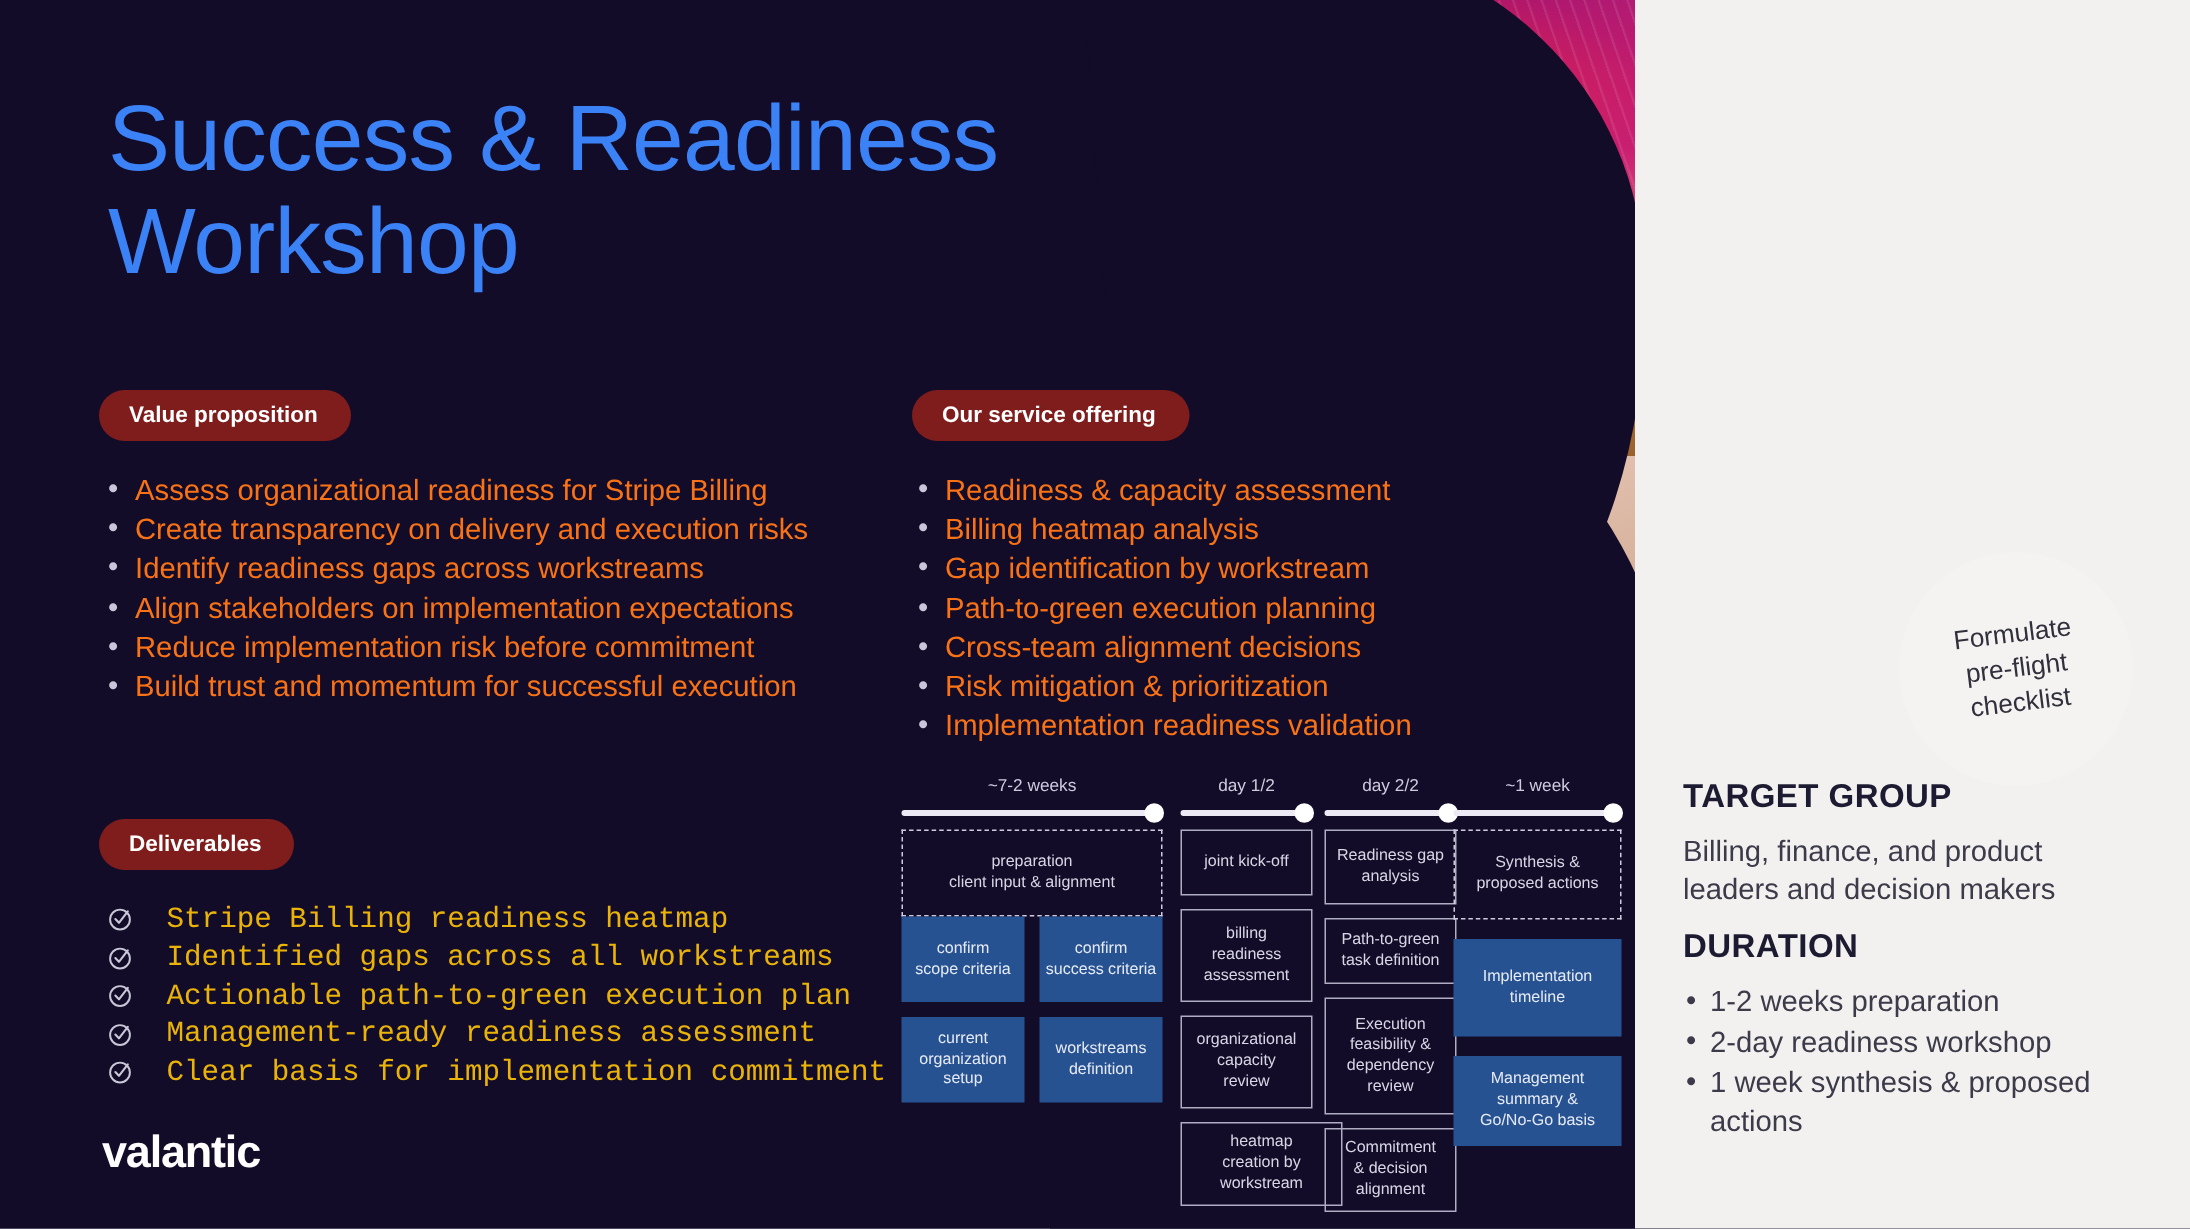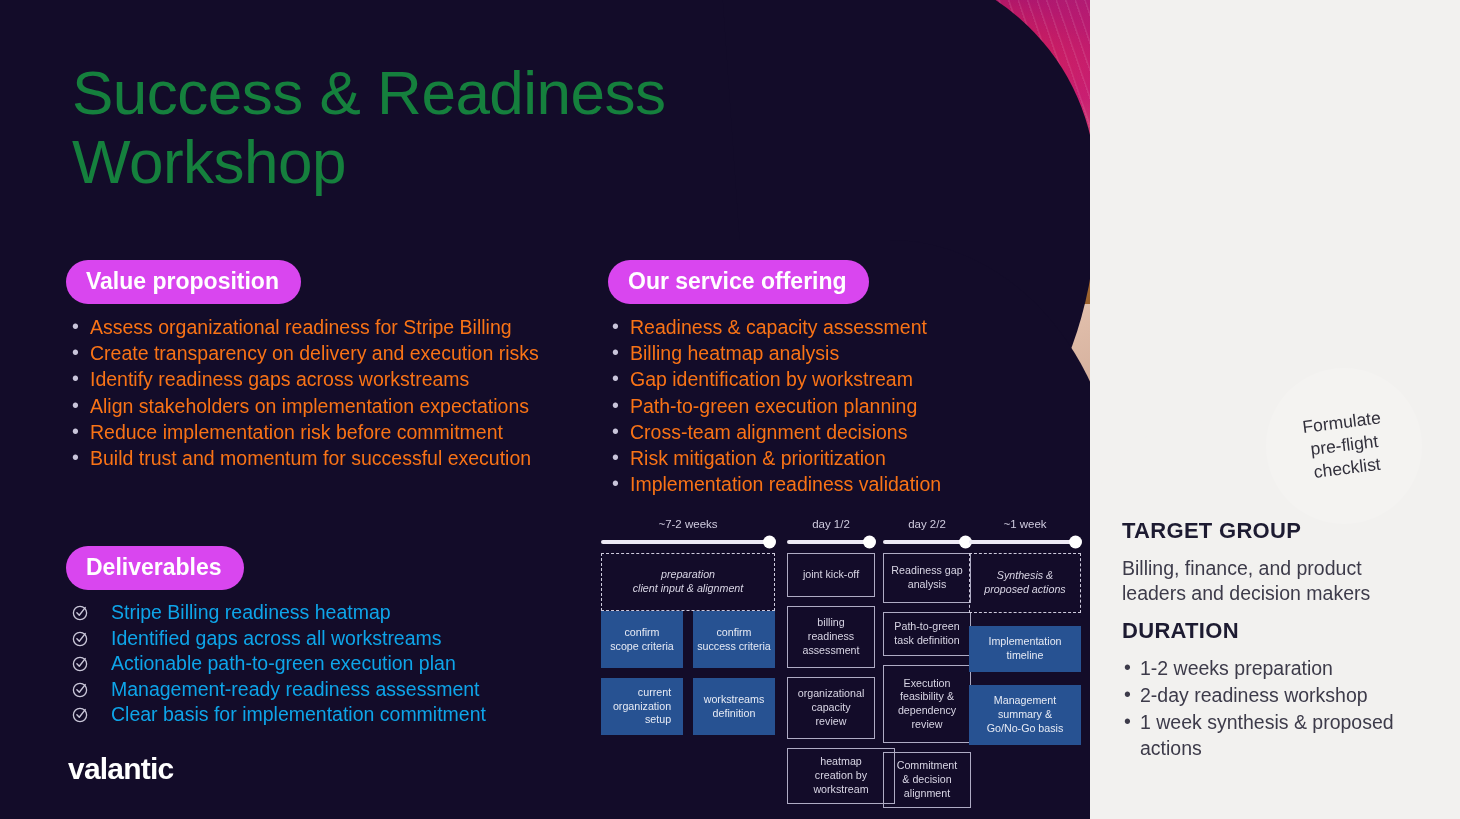--- a/index.html
+++ b/index.html
@@ -83,64 +83,64 @@
   }
   .hero-blob2{
     position:absolute; left:700px; top:240px; width:420px; height:620px;
     background:#130C29;
     border-radius:0 55% 0 0 / 0 45% 0 0;
   }
 
   
   .title{
     position:absolute; left:72px; top:58px; width:700px;
-    color:#15803d; font-size:62px; line-height:1.12; font-weight:400;
+    color:#3b82f6; font-size:62px; line-height:1.12; font-weight:400;
     letter-spacing:-.5px;
   }
 
   
   .pill{
-    display:inline-block; background:#d946ef; color:#fff;
-    font-weight:bold; font-size:23px; padding:8px 22px 9px 20px;
+    display:inline-block; background:#7f1d1d; color:#fff;
+    font-weight:bold; font-size:15px; padding:8px 22px 9px 20px;
     border-radius:999px; white-space:nowrap;
   }
   .pill-vp{ position:absolute; left:66px; top:260px; }
   .pill-so{ position:absolute; left:608px; top:260px; }
   .pill-dl{ position:absolute; left:66px; top:546px; }
 
   
   .bullets{ position:absolute; color:#f97316; font-size:19.5px; line-height:1.345; }
   .bullets li{ list-style:none; position:relative; padding-left:18px; white-space:nowrap; }
   .bullets li:before{ content:"•"; position:absolute; left:0; top:-1px; color:#C9C5DA; }
   .vp-list{ left:72px; top:314px; }
   .so-list{ left:612px; top:314px; }
 
   .checks{ position:absolute; left:72px; top:600px; }
-  .checks .row{ display:flex; align-items:center; height:25.5px; color:#0ea5e9; font-size:19.5px; }
+  .checks .row{ display:flex; align-items:center; height:25.5px; color:#eab308; font-size:19.5px;font-family:Liberation Mono, monospace; }
   .checks .ck{ width:17px; height:17px; margin-right:22px; flex:0 0 17px; }
   .checks .ck svg{ display:block; }
 
   .logo{
     position:absolute; left:68px; top:752px; color:#fff;
     font-size:30px; font-weight:bold; letter-spacing:-.8px;
   }
 
   
   .tl{ position:absolute; left:601px; top:518px; width:480px; height:285px; }
   .tl-col{ position:absolute; top:0; }
   .tl-label{ color:#CFCBDE; font-size:11.5px; text-align:center; height:16px; white-space:nowrap; }
   .tl-bar{ position:relative; height:4px; background:#EDEAF5; border-radius:2px; margin-top:6px; }
   .tl-dot{ position:absolute; right:-1px; top:50%; transform:translateY(-50%); width:13px; height:13px; border-radius:50%; background:#fff; }
   .tl-body{ position:relative; margin-top:9px; }
 
   .bx{
     color:#D8D5E4; font-size:10.7px; line-height:1.28; text-align:center;
     display:flex; align-items:center; justify-content:center; padding:3px;
   }
-  .bx-dashed{ border:1.4px dashed #CFCBDE;font-style:italic; }
+  .bx-dashed{ border:1.4px dashed #CFCBDE; }
   .bx-outline{ border:1.2px solid #AFACC4; }
   .bx-fill{ background:#275292; color:#E6EAF4; }
 
   
   .panel{
     position:absolute; left:1090px; top:0; width:370px; height:819px;
     background:#F2F1EF;
   }
   .panel-cover{ position:absolute; left:1090px; top:500px; width:370px; height:319px; background:#F2F1EF; }
   .panel-top-curve{
@@ -283,21 +283,21 @@
           <div class="bx bx-dashed" style="width: 174px; height: 58px;">
             <span>preparation<br>client input &amp; alignment</span>
           </div>
           <div style="display: grid; grid-template-columns: 82px 82px; gap: 10px; margin-top: 0;">
             <div class="bx bx-fill" style="width: 82px; height: 57px;">
               <span>confirm<br>scope criteria</span>
             </div>
             <div class="bx bx-fill" style="width: 82px; height: 57px;">
               <span>confirm<br>success criteria</span>
             </div>
-            <div class="bx bx-fill" style="width: 82px; height: 57px; text-align: right;">
+            <div class="bx bx-fill" style="width: 82px; height: 57px;">
               <span>current<br>organization<br>setup</span>
             </div>
             <div class="bx bx-fill" style="width: 82px; height: 57px;">
               <span>workstreams<br>definition</span>
             </div>
           </div>
         </div>
       </div>
       <div class="tl-col" style="left: 186px; width: 88px;">
         <div class="tl-label">day 1/2</div>
@@ -341,21 +341,21 @@
       </div>
       <div class="tl-col" style="left: 368px; width: 112px;">
         <div class="tl-label">~1 week</div>
         <div class="tl-bar">
           <div class="tl-dot"></div>
         </div>
         <div class="tl-body">
           <div class="bx bx-dashed" style="width: 112px; height: 60px;">
             <span>Synthesis &amp;<br>proposed actions</span>
           </div>
-          <div class="bx bx-fill" style="width: 112px; height: 46px; margin-top: 13px;">
+          <div class="bx bx-fill" style="width: 112px; height: 65px; margin-top: 13px;">
             <span>Implementation<br>timeline</span>
           </div>
           <div class="bx bx-fill" style="width: 112px; height: 60px; margin-top: 13px;">
             <span>Management<br>summary &amp;<br>Go/No-Go basis</span>
           </div>
         </div>
       </div>
     </div>
 
   <div class="panel"></div>

